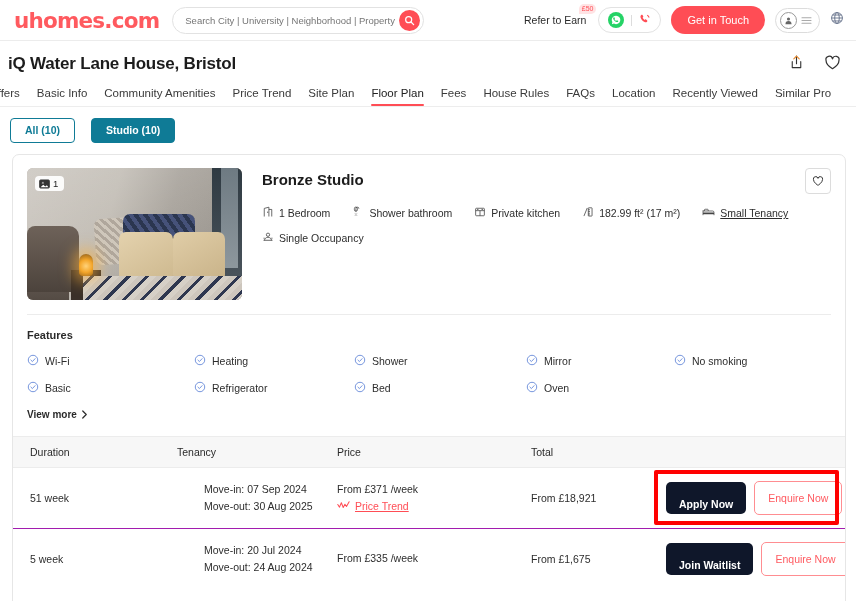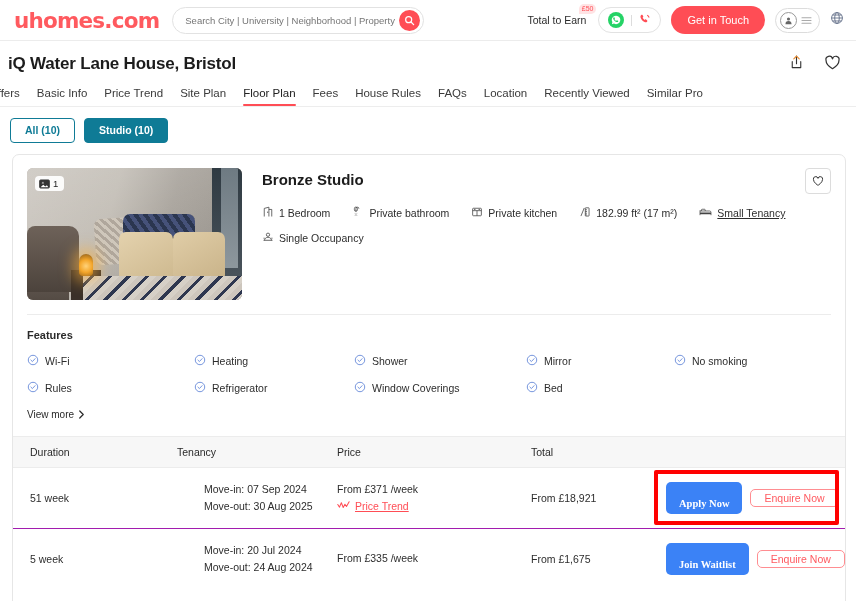--- a/index.html
+++ b/index.html
@@ -161,21 +161,21 @@
     position: absolute;
     left: 0; right: 0; bottom: 0px;
     height: 2.5px;
     background: #ff4d55;
     border-radius: 2px;
   }
 
   
   .chips {
     display: flex;
-    gap: 9px;
+    gap: 16px;
     padding: 11px 0 11px 10px;
     background: #fff;
   }
   .chip {
     font-size: 10.5px;
     font-weight: bold;
     border-radius: 4px;
     padding: 6px 14px;
     cursor: pointer;
     line-height: 11px;
@@ -302,21 +302,21 @@
   .feat-grid {
     display: grid;
     grid-template-columns: 167px 160px 172px 148px auto;
     row-gap: 13px;
     margin-top: 13px;
   }
   .feat { display: flex; align-items: center; gap: 6px; font-size: 10.5px; color: #2d2d2d; }
   .viewmore {
     margin-top: 14px;
     font-size: 10px;
-    font-weight: normal;
+    font-weight: bold;
     color: #2a2a2a;
     display: inline-flex; align-items: center; gap: 4px;
     cursor: pointer;
   }
 
   
   .tbl { margin-top: 14px; border-top: 1px solid #ececec; }
   .tbl-head {
     display: flex;
     background: #f7f7f7;
@@ -340,38 +340,38 @@
   .c-pri { width: 194px; flex: 0 0 auto; }
   .c-tot { width: 135px; flex: 0 0 auto; }
   .c-act { flex: 1; display: flex; align-items: center; gap: 8px; }
   .ten-line { line-height: 17px; white-space: nowrap; padding-left: 27px; }
   .price-line { line-height: 17px; white-space: nowrap; }
   .price-trend {
     display: inline-flex; align-items: center; gap: 4px;
     color: #ff4d55; text-decoration: underline; cursor: pointer;
   }
   .btn-primary {
-    background: #3b82f6;
+    background: #0f172a;
     color: #fff;
     border: none;
     border-radius: 5px;
     height: 26px;
     padding: 16px 13px;
     font-size: 10.5px;
     font-weight: bold;
     cursor: pointer;
-    font-family: Liberation Serif, serif;
+    font-family: Liberation Sans, sans-serif;
     white-space: nowrap;
   }
   .btn-ghost {
     background: #fff;
     color: #ff5a60;
     border: 1px solid #ff8d91;
     border-radius: 5px;
-    height: 18px;
+    height: 34px;
     padding: 0 13px;
     font-size: 10.5px;
     cursor: pointer;
     font-family: "Liberation Sans", sans-serif;
     white-space: nowrap;
   }
   .anno-box {
     position: absolute;
     left: 641px; top: 2px;
     width: 185px; height: 55px;
@@ -392,21 +392,21 @@
     <div class="search-btn">
       <svg width="11" height="11" viewBox="0 0 16 16" fill="none">
           <circle cx="6.8" cy="6.8" r="4.4" stroke="#fff" stroke-width="1.7"></circle>
           <line x1="10.2" y1="10.2" x2="14" y2="14" stroke="#fff" stroke-width="1.9" stroke-linecap="round"></line>
         </svg>
     </div>
   </div>
 
   <div class="topbar-right">
     <div class="refer">
-      <span>Total to Earn</span>
+      <span>Refer to Earn</span>
       <span class="refer-badge">£50</span>
     </div>
 
     <div class="contact-pill">
       <span class="wa-circle">
         <svg width="10" height="10" viewBox="0 0 16 16" fill="#fff">
             <path d="M8 1.2A6.7 6.7 0 0 0 2.2 11.3L1.4 14.6l3.4-.9A6.7 6.7 0 1 0 8 1.2zm3.7 9.2c-.2.5-1 .9-1.4.9-.4.1-.8.1-1.3-.1-.3-.1-.7-.2-1.2-.5-2.1-.9-3.4-3-3.5-3.2-.1-.2-.8-1.1-.8-2s.5-1.4.7-1.6c.2-.2.4-.2.5-.2h.4c.1 0 .3 0 .5.4l.6 1.4c0 .1.1.2 0 .4l-.3.4-.2.2c-.1.1-.2.2-.1.4.1.2.5.9 1.1 1.4.8.7 1.4.9 1.6 1 .2.1.3.1.4-.1l.6-.7c.1-.2.3-.1.4-.1l1.3.6c.2.1.3.2.4.2.1.2.1.6-.1 1.1z"></path>
           </svg>
       </span>
       <span class="pipe"></span>
@@ -462,20 +462,21 @@
       <svg width="19" height="19" viewBox="0 0 20 20" fill="none" stroke="#333" stroke-width="1.3" stroke-linejoin="round">
           <path d="M10 16.5S3.2 12.4 3.2 7.8A3.4 3.4 0 0 1 10 6.1a3.4 3.4 0 0 1 6.8 1.7c0 4.6-6.8 8.7-6.8 8.7z"></path>
         </svg>
     </span>
   </div>
 </div>
 
 <div class="navtabs" id="navtabs">
     <div class="navtab">ial Offers</div>
     <div class="navtab">Basic Info</div>
+    <div class="navtab">Community Amenities</div>
     <div class="navtab">Price Trend</div>
     <div class="navtab">Site Plan</div>
     <div class="navtab active">Floor Plan</div>
     <div class="navtab">Fees</div>
     <div class="navtab">House Rules</div>
     <div class="navtab">FAQs</div>
     <div class="navtab">Location</div>
     <div class="navtab">Recently Viewed</div>
     <div class="navtab">Similar Pro</div>
   </div>
@@ -522,21 +523,21 @@
                   <circle cx="7.6" cy="8.2" r=".8" fill="#444" stroke="none"></circle>
                 </svg></span>
               <span>1 Bedroom</span>
             </div>
             <div class="attr">
               <span class="ck"><svg width="12" height="12" viewBox="0 0 16 16" fill="none" stroke="#444" stroke-width="1.05">
                   <path d="M5.2 7.2V3.6a2 2 0 0 1 4 0"></path>
                   <rect x="3.2" y="1.4" width="4" height="5.6" rx="2"></rect>
                   <path d="M4 9.3v.4M5.3 9.3v.4M6.6 9.3v.4M4.6 11.1v.4M5.9 11.1v.4M4 12.9v.4M5.3 12.9v.4M6.6 12.9v.4"></path>
                 </svg></span>
-              <span>Private bathroom</span>
+              <span>Shower bathroom</span>
             </div>
             <div class="attr">
               <span class="ck"><svg width="12" height="12" viewBox="0 0 16 16" fill="none" stroke="#444" stroke-width="1.05">
                   <rect x="2.2" y="3" width="11.6" height="10" rx="1"></rect>
                   <line x1="2.2" y1="6.2" x2="13.8" y2="6.2"></line>
                   <line x1="8" y1="6.2" x2="8" y2="13"></line>
                   <line x1="4" y1="4.6" x2="6" y2="4.6"></line>
                   <line x1="10" y1="4.6" x2="12" y2="4.6"></line>
                 </svg></span>
               <span>Private kitchen</span>
@@ -621,42 +622,42 @@
               <circle cx="8" cy="8" r="6.3"></circle>
               <path d="M5.2 8.1l2 2 3.6-3.9" stroke-linecap="round" stroke-linejoin="round"></path>
             </svg></span>
           <span>No smoking</span>
         </div>
         <div class="feat">
           <span class="ck"><svg width="12" height="12" viewBox="0 0 16 16" fill="none" stroke="#5a7fd6" stroke-width="1.1">
               <circle cx="8" cy="8" r="6.3"></circle>
               <path d="M5.2 8.1l2 2 3.6-3.9" stroke-linecap="round" stroke-linejoin="round"></path>
             </svg></span>
-          <span>Rules</span>
+          <span>Basic</span>
         </div>
         <div class="feat">
           <span class="ck"><svg width="12" height="12" viewBox="0 0 16 16" fill="none" stroke="#5a7fd6" stroke-width="1.1">
               <circle cx="8" cy="8" r="6.3"></circle>
               <path d="M5.2 8.1l2 2 3.6-3.9" stroke-linecap="round" stroke-linejoin="round"></path>
             </svg></span>
           <span>Refrigerator</span>
         </div>
         <div class="feat">
           <span class="ck"><svg width="12" height="12" viewBox="0 0 16 16" fill="none" stroke="#5a7fd6" stroke-width="1.1">
               <circle cx="8" cy="8" r="6.3"></circle>
               <path d="M5.2 8.1l2 2 3.6-3.9" stroke-linecap="round" stroke-linejoin="round"></path>
             </svg></span>
-          <span>Window Coverings</span>
-        </div>
-        <div class="feat">
-          <span class="ck"><svg width="12" height="12" viewBox="0 0 16 16" fill="none" stroke="#5a7fd6" stroke-width="1.1">
-              <circle cx="8" cy="8" r="6.3"></circle>
-              <path d="M5.2 8.1l2 2 3.6-3.9" stroke-linecap="round" stroke-linejoin="round"></path>
-            </svg></span>
           <span>Bed</span>
+        </div>
+        <div class="feat">
+          <span class="ck"><svg width="12" height="12" viewBox="0 0 16 16" fill="none" stroke="#5a7fd6" stroke-width="1.1">
+              <circle cx="8" cy="8" r="6.3"></circle>
+              <path d="M5.2 8.1l2 2 3.6-3.9" stroke-linecap="round" stroke-linejoin="round"></path>
+            </svg></span>
+          <span>Oven</span>
         </div>
       </div>
     <div class="viewmore">
       <span>View more</span>
       <svg width="7" height="9" viewBox="0 0 8 10" fill="none" stroke="#2a2a2a" stroke-width="1.4" stroke-linecap="round" stroke-linejoin="round">
           <path d="M2 1l4 4-4 4"></path>
         </svg>
     </div>
   </div>
 

